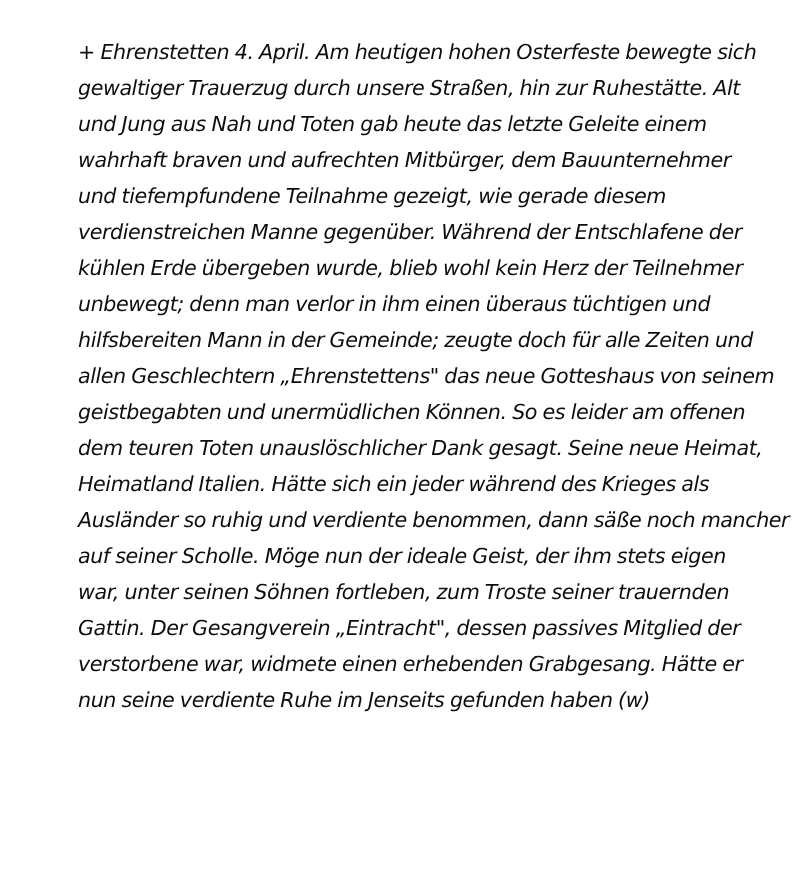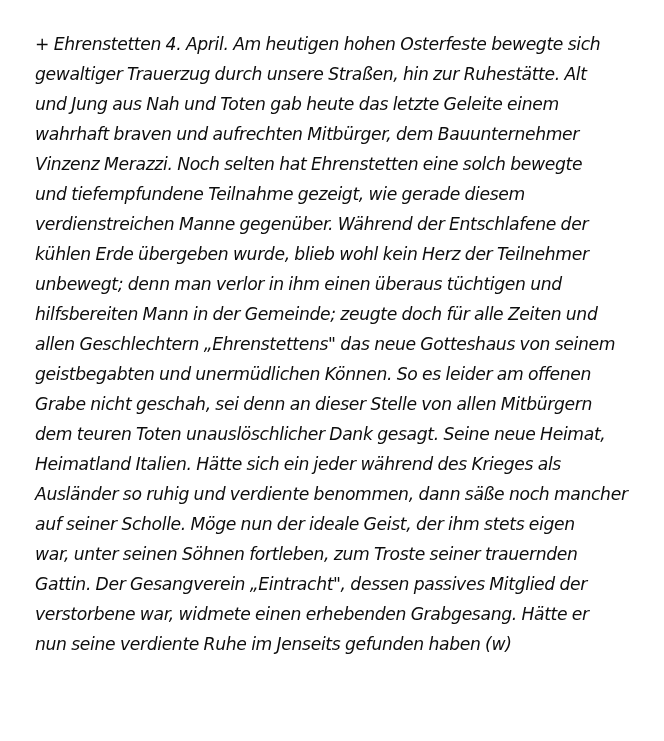--- a/index.html
+++ b/index.html
@@ -23,39 +23,38 @@
       display: block;
       height: 30px;
       line-height: 30px;
       white-space: nowrap;
       font-family: "DejaVu Sans", sans-serif;
       font-style: oblique;
       font-size: 17.2px;
       letter-spacing: -0.35px;
       word-spacing: -0.5px;
       color: #0d0d0d;
+      margin-left: 30px;
     }
   </style>
 </head>
 <body>
 
 <div class="doc">
   <span class="line">+ Ehrenstetten 4. April. Am heutigen hohen Osterfeste bewegte sich</span>
   <span class="line">gewaltiger Trauerzug durch unsere Straßen, hin zur Ruhestätte. Alt</span>
   <span class="line">und Jung aus Nah und Toten gab heute das letzte Geleite einem</span>
   <span class="line">wahrhaft braven und aufrechten Mitbürger, dem Bauunternehmer</span>
-  <span class="line">Vinzenz Merazzi. Noch selten hat Ehrenstetten eine solch bewegte</span>
   <span class="line">und tiefempfundene Teilnahme gezeigt, wie gerade diesem</span>
   <span class="line">verdienstreichen Manne gegenüber. Während der Entschlafene der</span>
   <span class="line">kühlen Erde übergeben wurde, blieb wohl kein Herz der Teilnehmer</span>
   <span class="line">unbewegt; denn man verlor in ihm einen überaus tüchtigen und</span>
   <span class="line">hilfsbereiten Mann in der Gemeinde; zeugte doch für alle Zeiten und</span>
   <span class="line">allen Geschlechtern „Ehrenstettens" das neue Gotteshaus von seinem</span>
   <span class="line">geistbegabten und unermüdlichen Können. So es leider am offenen</span>
-  <span class="line">Grabe nicht geschah, sei denn an dieser Stelle von allen Mitbürgern</span>
   <span class="line">dem teuren Toten unauslöschlicher Dank gesagt. Seine neue Heimat,</span>
   <span class="line">Heimatland Italien. Hätte sich ein jeder während des Krieges als</span>
   <span class="line">Ausländer so ruhig und verdiente benommen, dann säße noch mancher</span>
   <span class="line">auf seiner Scholle. Möge nun der ideale Geist, der ihm stets eigen</span>
   <span class="line">war, unter seinen Söhnen fortleben, zum Troste seiner trauernden</span>
   <span class="line">Gattin. Der Gesangverein „Eintracht", dessen passives Mitglied der</span>
   <span class="line">verstorbene war, widmete einen erhebenden Grabgesang. Hätte er</span>
   <span class="line">nun seine verdiente Ruhe im Jenseits gefunden haben (w)</span>
 </div>
 

